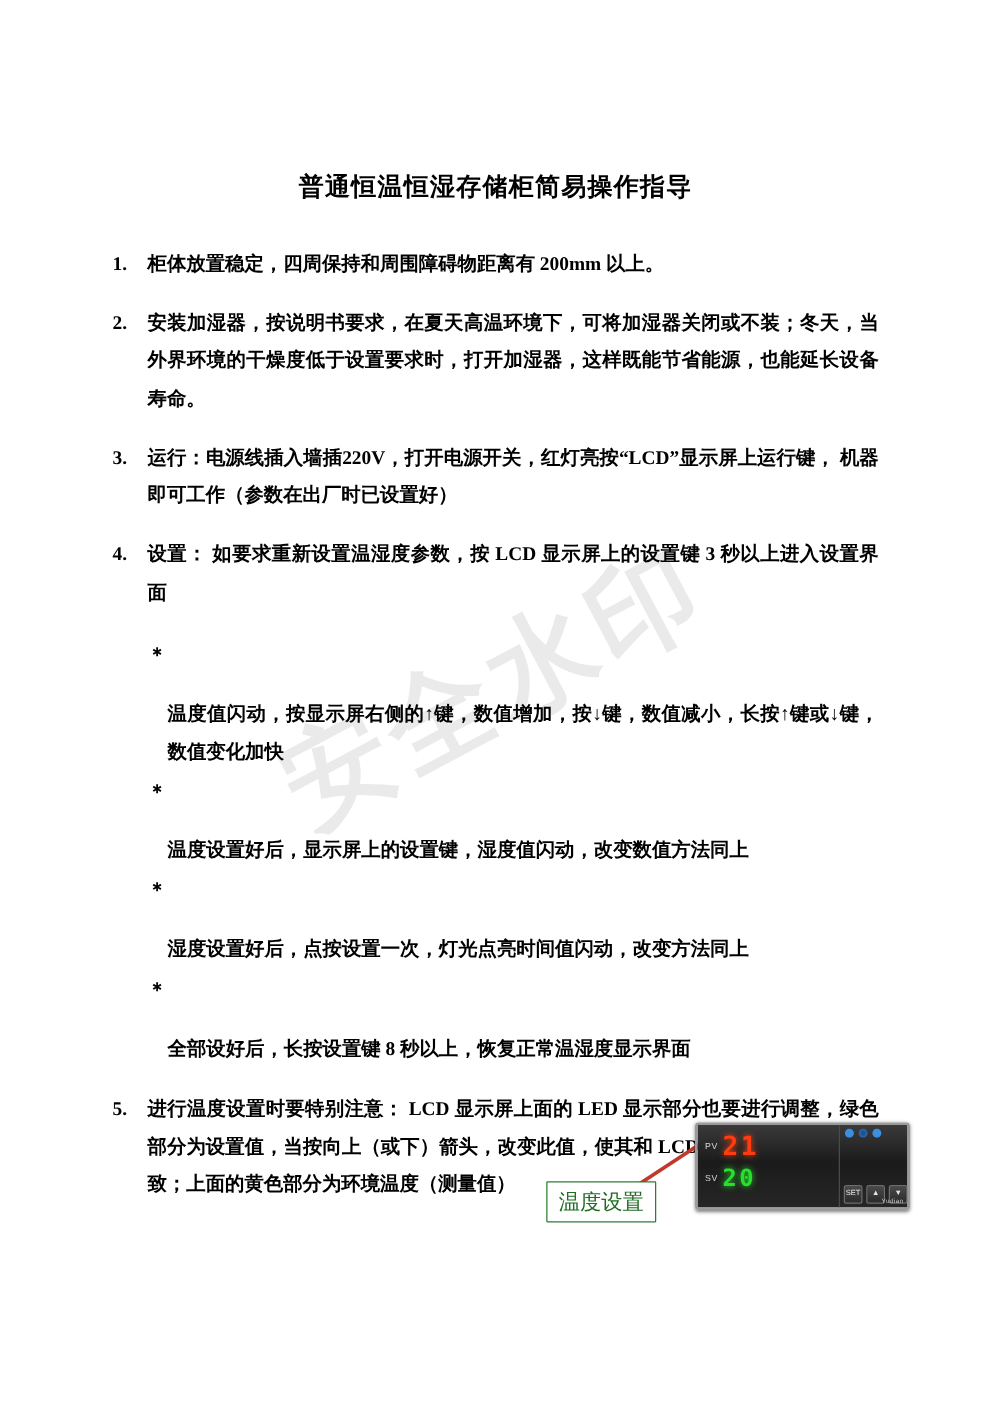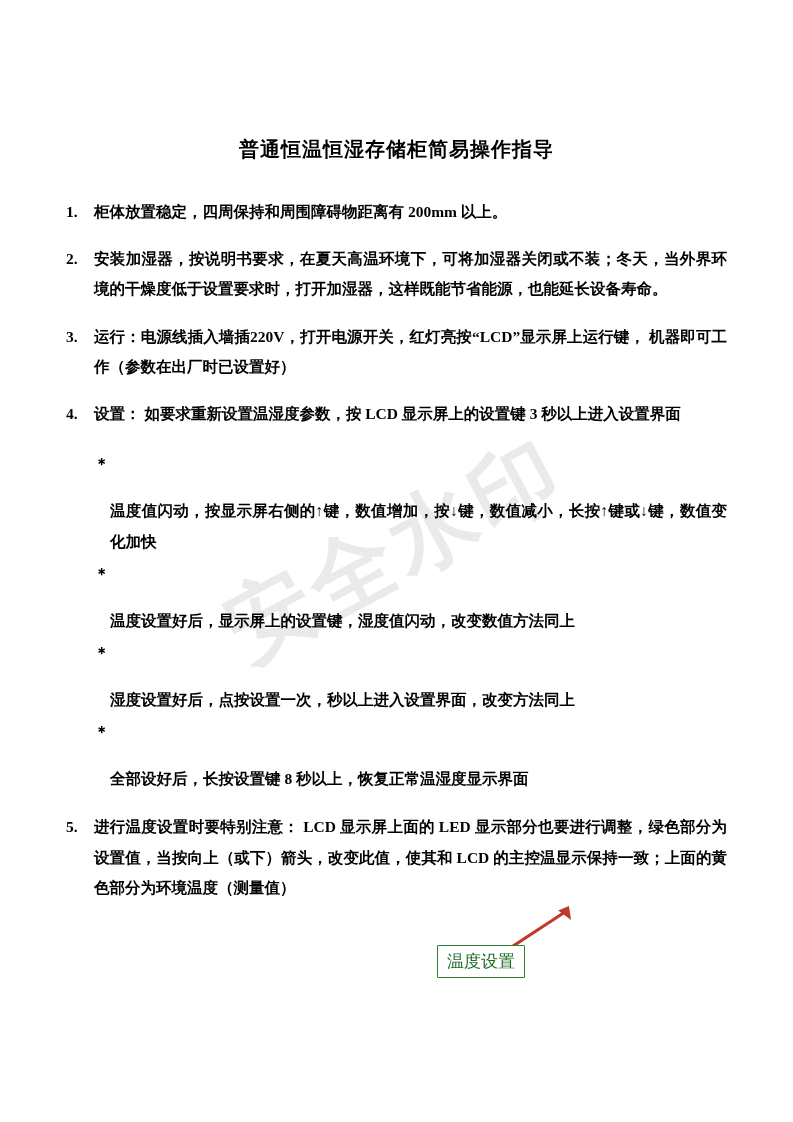--- a/index.html
+++ b/index.html
@@ -33,21 +33,21 @@
     font-family: "Liberation Serif", serif;
     font-size: 86px;
     font-weight: bold;
     letter-spacing: 6px;
     color: rgba(150,150,150,0.20);
     white-space: nowrap;
   }
   .content {
     position: relative;
     z-index: 2;
-    padding: 0 66px;
+    padding: 0 90px;
   }
   .doc-title {
     text-align: center;
     font-size: 20px;
     font-weight: bold;
     letter-spacing: 1px;
     margin-top: 136px;
     margin-bottom: 34px;
   }
   .item {
@@ -251,21 +251,21 @@
       <div class="sub-line">
         <div class="star">＊</div>
         <div class="txt">温度值闪动，按显示屏右侧的↑键，数值增加，按↓键，数值减小，长按↑键或↓键，数值变化加快</div>
       </div>
       <div class="sub-line">
         <div class="star">＊</div>
         <div class="txt">温度设置好后，显示屏上的设置键，湿度值闪动，改变数值方法同上</div>
       </div>
       <div class="sub-line">
         <div class="star">＊</div>
-        <div class="txt">湿度设置好后，点按设置一次，秒以上进入设置界面，改变方法同上</div>
+        <div class="txt">湿度设置好后，点按设置一次，灯光点亮时间值闪动，改变方法同上</div>
       </div>
       <div class="sub-line">
         <div class="star">＊</div>
         <div class="txt">全部设好后，长按设置键 8 秒以上，恢复正常温湿度显示界面</div>
       </div>
     </div>
 
     <div class="item">
       <div class="num">5.</div>
       <div class="body">进行温度设置时要特别注意： LCD 显示屏上面的 LED 显示部分也要进行调整，绿色部分为设置值，当按向上（或下）箭头，改变此值，使其和 LCD 的主控温显示保持一致；上面的黄色部分为环境温度（测量值）</div>
@@ -275,16 +275,41 @@
 
   <div class="photo-area">
 
     <svg class="arrow-svg" viewBox="0 0 90 56">
       <line x1="6" y1="52" x2="70" y2="10" stroke="#c0392b" stroke-width="3"></line>
       <polygon points="70,4 80,14 64,14" fill="#c0392b" transform="rotate(36 72,10)"></polygon>
     </svg>
 
     <div class="callout">温度设置</div>
 
+    <div class="controller">
+      <div class="ctrl-left">
+        <div class="ctrl-row">
+          <div class="ctrl-tag">PV</div>
+          <div class="seg pv">21</div>
+        </div>
+        <div class="ctrl-row">
+          <div class="ctrl-tag">SV</div>
+          <div class="seg sv">20</div>
+        </div>
+      </div>
+      <div class="ctrl-right">
+        <div class="lamp-row">
+          <div class="lamp on"></div>
+          <div class="lamp"></div>
+          <div class="lamp on"></div>
+        </div>
+        <div class="btn-row">
+          <div class="kbtn">SET</div>
+          <div class="kbtn">▲</div>
+          <div class="kbtn">▼</div>
+        </div>
+        <div class="brand">Yudian</div>
+      </div>
+    </div>
 
   </div>
 
 </div>
 
 </body></html>

